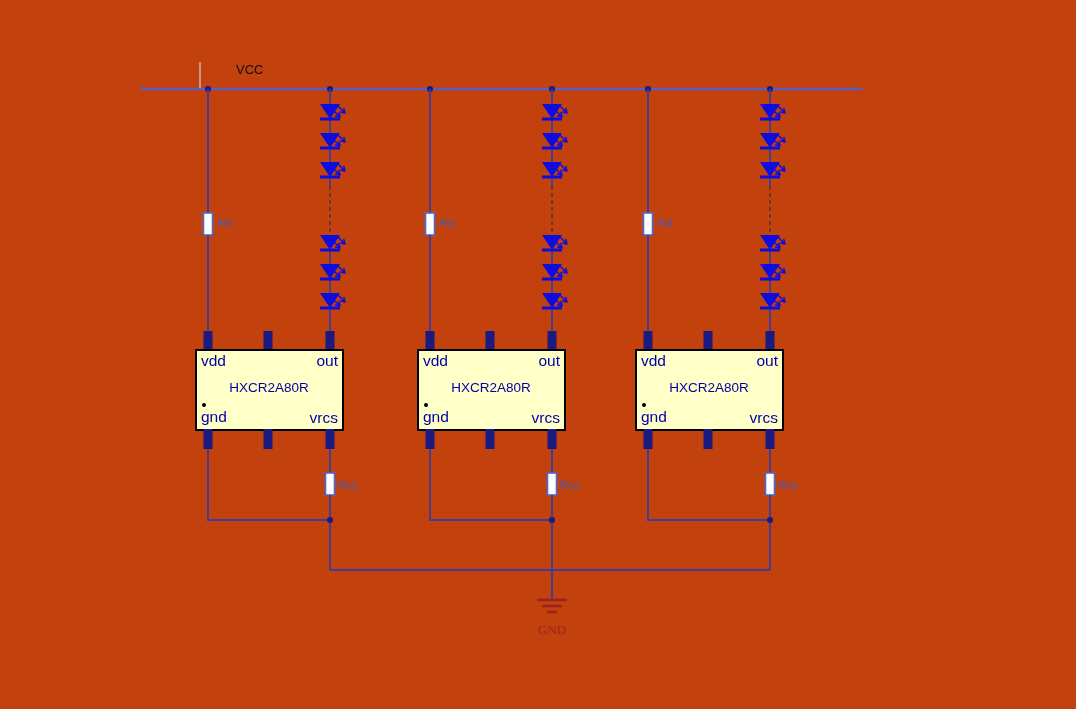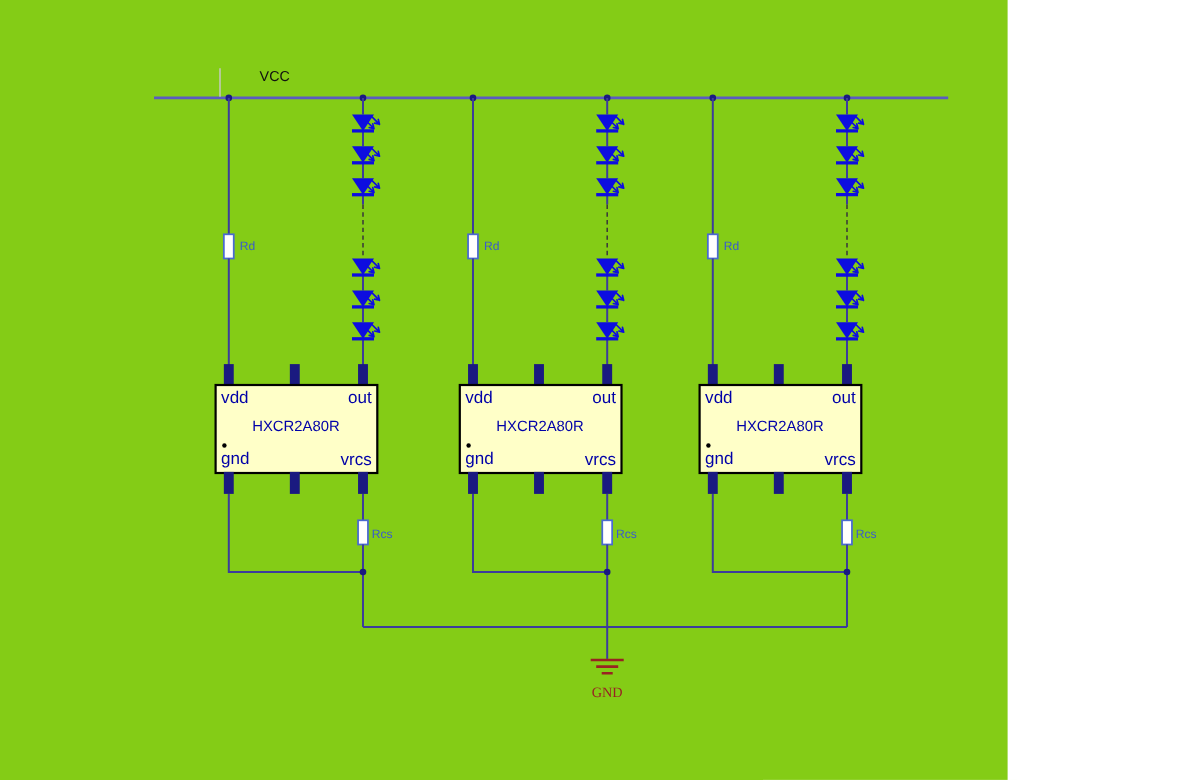--- a/index.html
+++ b/index.html
@@ -1,16 +1,16 @@
 <!DOCTYPE html>
 <html style="--rail: #5b5bc0; --wire: #3c3c9c; --pin: #1a1a80; --led: #0d0de0; --ic_fill: #ffffc8; --ic_border: #000000; --pin_label: #0000a8; --resistor_border: #4a6ad0; --value_label: #3a5ccc; --ground: #992222; --text: #111111;"><head>
 <meta charset="utf-8">
 <style>
   html,body{margin:0;padding:0;background:#fff}
-  .stage{position:relative;width:916px;height:709px;background:#84cc16;font-family:"Liberation Sans",sans-serif;overflow:hidden}
+  .stage{position:relative;width:1076px;height:709px;background:#c2410c;font-family:"Liberation Sans",sans-serif;overflow:hidden}
   svg{display:block}
   .rail{stroke:var(--rail,#5b5bc0);stroke-width:2.5;fill:none}
   .wire{stroke:var(--wire,#3c3c9c);stroke-width:1.8;fill:none}
   .dashed{stroke:#3a3a3a;stroke-width:1.4;fill:none;stroke-dasharray:4 3}
   .pin{fill:var(--pin,#1a1a80)}
   .dot{fill:var(--pin,#1a1a80)}
   .ic{fill:var(--ic_fill,#ffffc8);stroke:var(--ic_border,#000);stroke-width:2}
   .resistor{fill:#fff;stroke:var(--resistor_border,#4a6ad0);stroke-width:1.6}
   .pin-label{font-size:15.5px;fill:var(--pin_label,#0000a8)}
   .ic-name{font-size:13.5px;fill:var(--pin_label,#0000a8)}

